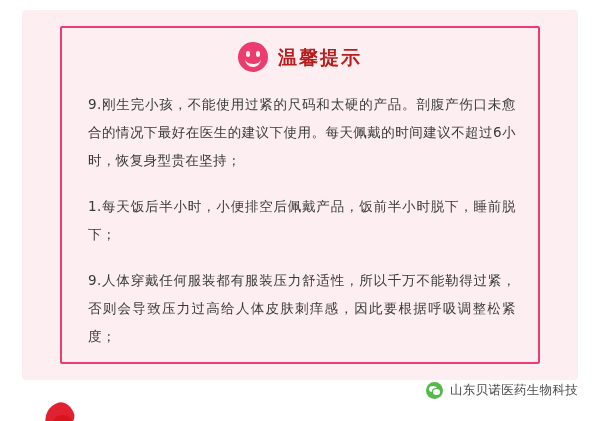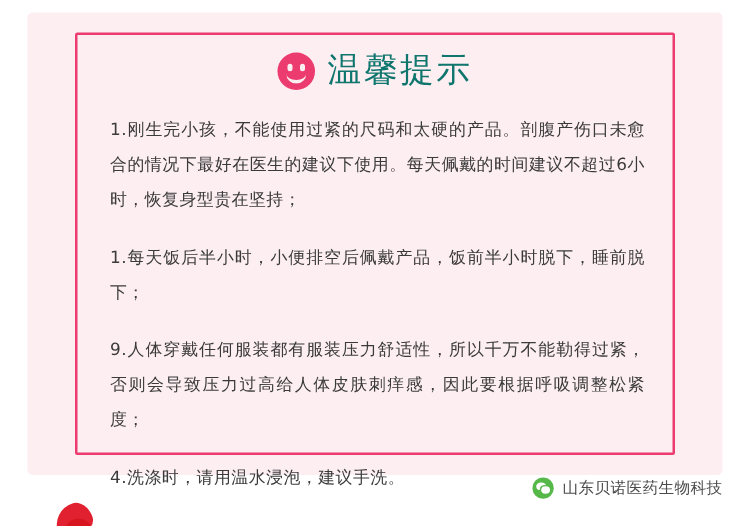--- a/index.html
+++ b/index.html
@@ -75,23 +75,23 @@
     position: absolute;
     left: 7px;
     top: 14px;
     width: 16px;
     height: 8px;
     border-bottom: 3px solid #fdeef2;
     border-radius: 0 0 16px 16px;
   }
   .title-text {
     font-family: "DejaVu Sans", "Liberation Sans", sans-serif;
-    font-size: 27px;
-    font-weight: normal;
-    color: #0f766e;
+    font-size: 19px;
+    font-weight: bold;
+    color: #b91c1c;
     letter-spacing: 2px;
     line-height: 30px;
   }
   
   .body {
     position: absolute;
     left: 26px;
     top: 62px;
     width: 428px;
     color: #3a3a3a;
@@ -180,24 +180,23 @@
       <div class="title-row">
         <span class="smiley">
           <span class="eye left"></span>
           <span class="eye right"></span>
           <span class="mouth"></span>
         </span>
         <span class="title-text">温馨提示</span>
       </div>
 
       <div class="body">
-        <p class="para">1.刚生完小孩，不能使用过紧的尺码和太硬的产品。剖腹产伤口未愈合的情况下最好在医生的建议下使用。每天佩戴的时间建议不超过6小时，恢复身型贵在坚持；</p>
+        <p class="para">9.刚生完小孩，不能使用过紧的尺码和太硬的产品。剖腹产伤口未愈合的情况下最好在医生的建议下使用。每天佩戴的时间建议不超过6小时，恢复身型贵在坚持；</p>
         <p class="para">1.每天饭后半小时，小便排空后佩戴产品，饭前半小时脱下，睡前脱下；</p>
         <p class="para">9.人体穿戴任何服装都有服装压力舒适性，所以千万不能勒得过紧，否则会导致压力过高给人体皮肤刺痒感，因此要根据呼吸调整松紧度；</p>
-        <p class="para">4.洗涤时，请用温水浸泡，建议手洗。</p>
       </div>
 
     </div>
   </div>
 
   <div class="footer">
     <span class="wechat-icon">
       <span class="b1"></span>
       <span class="b2"></span>
     </span>

